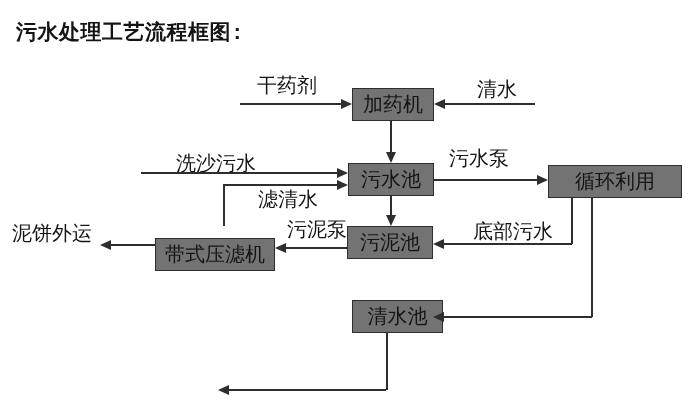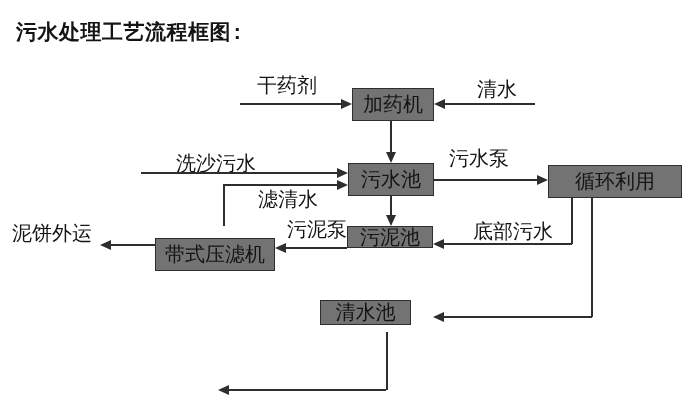--- a/index.html
+++ b/index.html
@@ -46,23 +46,23 @@
 </head>
 <body>
 
 <div id="canvas">
 
   <div class="title" style="left:16px; top:18px;">污水处理工艺流程框图:</div>
 
   <div class="node" style="left:352px; top:88px; width:82px; height:33px;">加药机</div>
   <div class="node" style="left:348px; top:163px; width:86px; height:33px;">污水池</div>
   <div class="node" style="left:548px; top:165px; width:134px; height:33px;">循环利用</div>
-  <div class="node" style="left:347px; top:226px; width:86px; height:22px;">污泥池</div>
+  <div class="node" style="left:347px; top:226px; width:86px; height:33px;">污泥池</div>
   <div class="node" style="left:155px; top:226px; width:120px; height:33px;margin-top:12px;">带式压滤机</div>
-  <div class="node" style="left:320px; top:300px; width:91px; height:25px;">清水池</div>
+  <div class="node" style="left:352px; top:300px; width:91px; height:33px;">清水池</div>
 
   <div class="lbl" style="left:257px; top:77px;">干药剂</div>
   <div class="lbl" style="left:477px; top:81px;">清水</div>
   <div class="lbl" style="left:176px; top:155px;">洗沙污水</div>
   <div class="lbl" style="left:449px; top:150px;">污水泵</div>
   <div class="lbl" style="left:258px; top:191px;">滤清水</div>
   <div class="lbl" style="left:287px; top:221px;">污泥泵</div>
   <div class="lbl" style="left:473px; top:223px;">底部污水</div>
   <div class="lbl" style="left:12px; top:225px;">泥饼外运</div>
 

